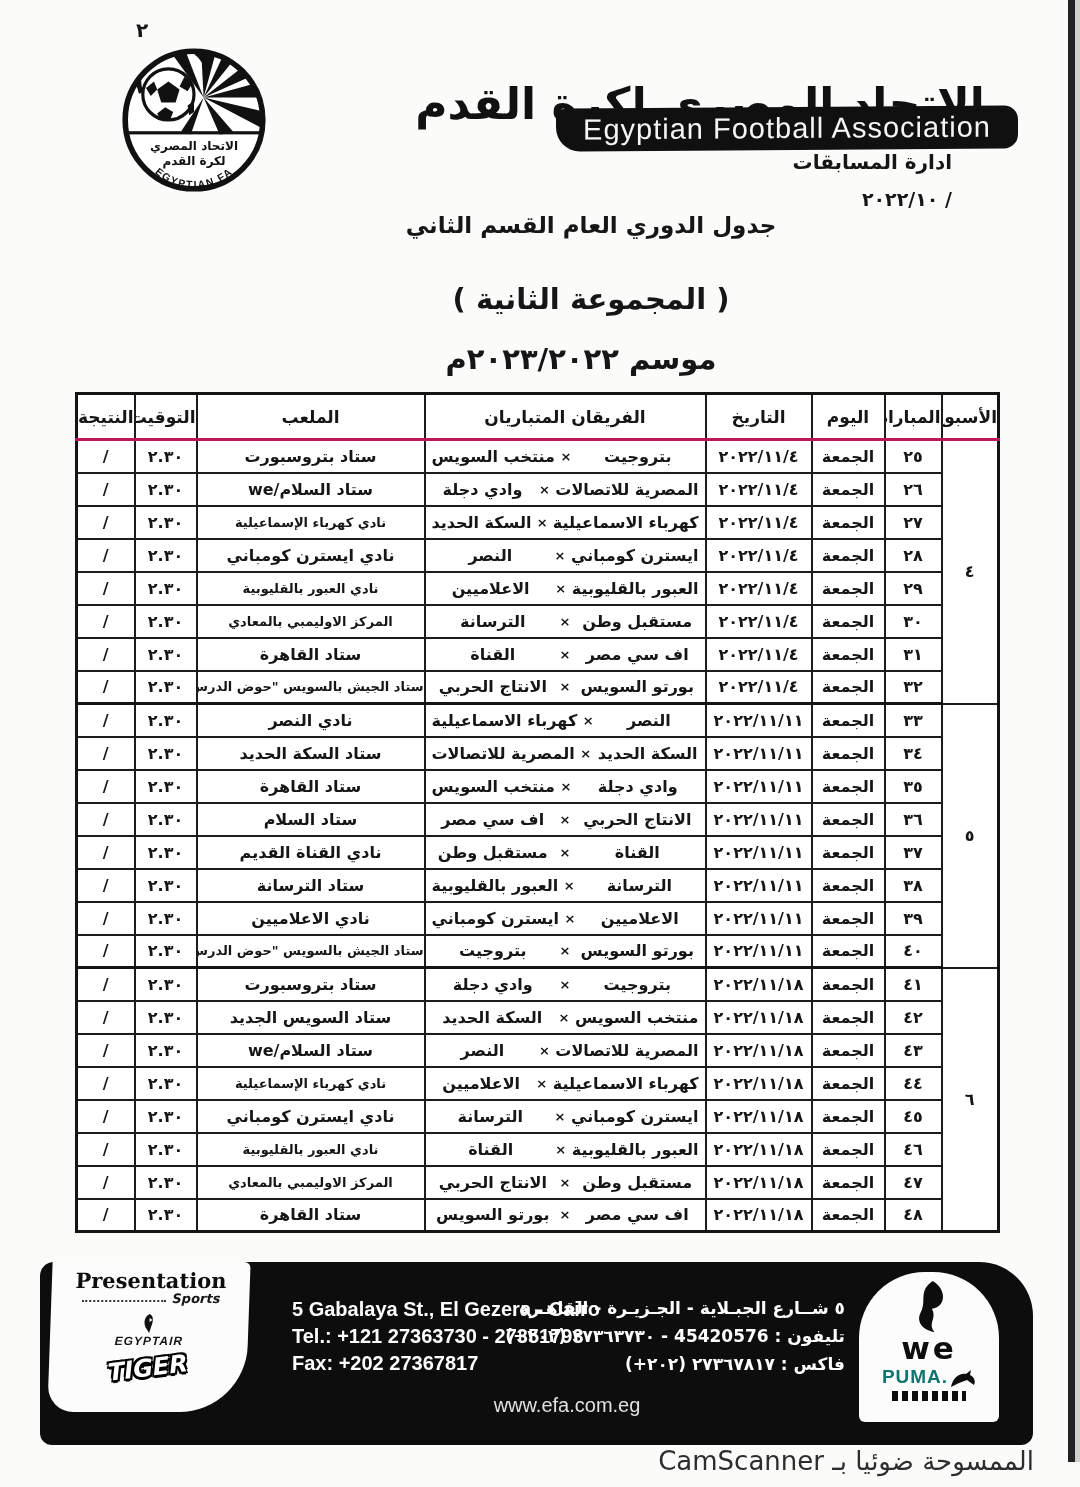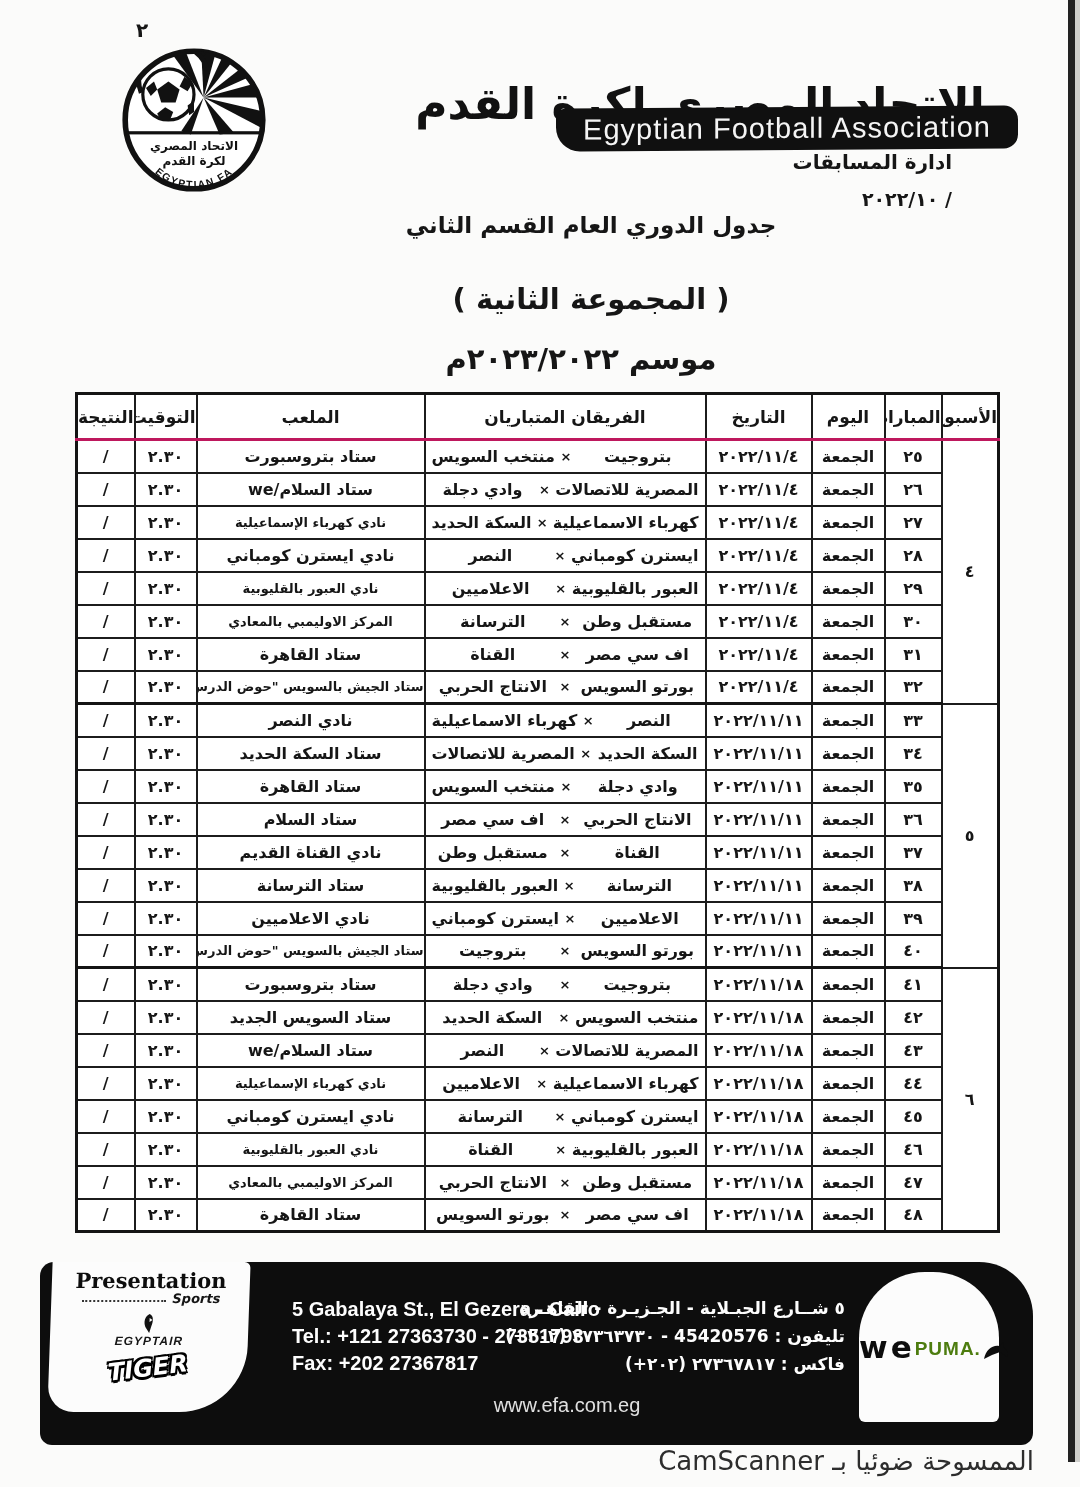--- a/index.html
+++ b/index.html
@@ -101,27 +101,27 @@
     position:absolute; right:188px; top:32px; color:#fdfdfd; text-align:right; direction:rtl;
     font-weight:bold; font-size:17px; line-height:28px; white-space:nowrap;
   }
   .f-site {
     position:absolute; left:252px; top:132px; width:550px; text-align:center;
     color:#e0e0e0; font-family:"Liberation Sans", sans-serif; font-size:20px;
   }
   .f-right {
     position:absolute; right:34px; top:10px; width:140px; height:150px;
     background:#fcfcfc; border-radius:66px 66px 6px 6px;
-    display:flex; flex-direction:row; align-items:center;
+    display:flex; flex-direction:column; align-items:center;
   }
   .we-word { font-size:31px; font-weight:bold; letter-spacing:3px; line-height:28px;
              font-family:"DejaVu Sans", sans-serif; color:#0d0d0d; }
   .puma-row { display:flex; align-items:flex-end; gap:2px; margin-top:4px; }
   .puma-word { font-size:19px; font-weight:900; letter-spacing:1px;
-               font-family:"Liberation Sans", sans-serif; color:#4d7c0f; }
+               font-family:"Liberation Sans", sans-serif; color:#0f766e; }
   .comb { margin-top:3px; width:74px; height:10px;
           background:repeating-linear-gradient(90deg,#0d0d0d 0 6px,#fcfcfc 6px 10px); }
 
   .watermark { right:46px; top:1446px; font-size:26px; color:#2d2d2d; direction:rtl; white-space:nowrap; }
 </style>
 </head>
 <body>
 
 <div class="abs scan-edge"></div>
 <div class="abs scan-edge2"></div>

